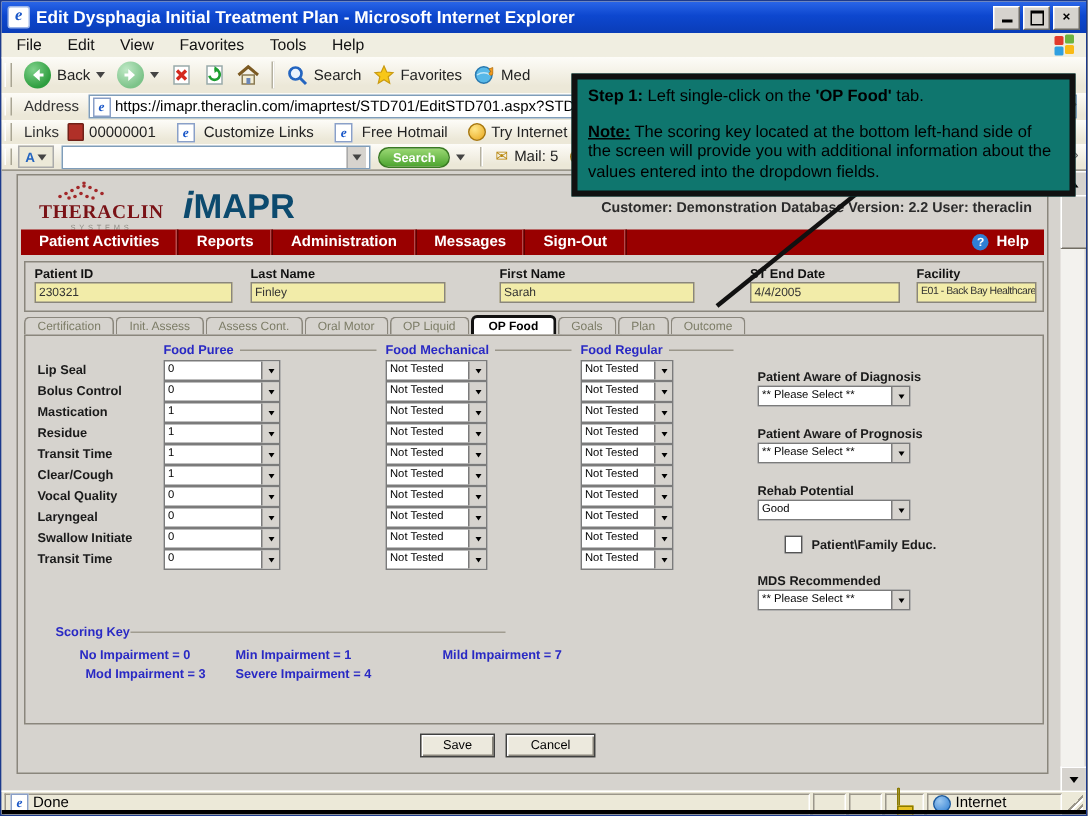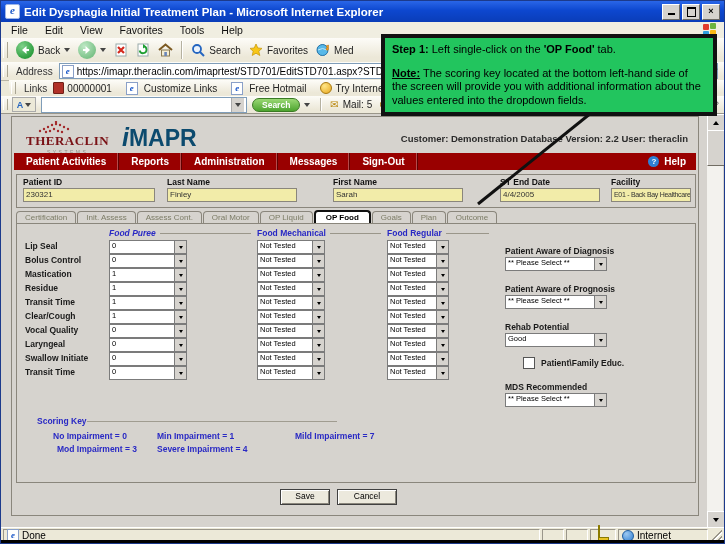--- a/index.html
+++ b/index.html
@@ -94,21 +94,21 @@
     text-align:center;line-height:13px;}
   
   .statusbar{position:absolute;left:0;right:0;top:526px;height:15px;background:#ece9d8;border-top:1px solid #fff;
     display:flex;align-items:center;font-size:10px;color:#000;}
   .pane{height:12px;border:1px solid;border-color:#9a968a #fff #fff #9a968a;margin-right:2px;display:flex;align-items:center;padding:0 3px;gap:3px;}
   .blackstrip{position:absolute;left:0;right:0;bottom:0;height:3px;background:#000;}
   .locksh{width:7px;height:4px;border:1.5px solid #8a7a00;border-bottom:none;border-radius:4px 4px 0 0;margin:0 auto;}
   .lockbody{width:9px;height:6px;background:#e8c322;border:1px solid #8a7a00;}
   .globe{width:10px;height:10px;border-radius:50%;background:radial-gradient(circle at 35% 30%,#9cc8f0,#2f7fd4);border:1px solid #1d5ca0;}
   
-  .callout{position:absolute;left:380px;top:33px;width:314px;border:4px solid #111;background:#22c55e;
+  .callout{position:absolute;left:380px;top:48px;width:314px;border:4px solid #111;background:#0f766e;
     padding:5px 7px;font-size:11px;color:#000;line-height:13.5px;z-index:61;}
   .callout p{margin:0 0 10px 0;}
   .callout p:last-child{margin:0;}
   .leader{position:absolute;left:0;top:0;width:725px;height:544px;z-index:60;pointer-events:none;}
   .u{text-decoration:underline;}
 </style>
 </head>
 <body>
 
 <div class="screen">
@@ -209,21 +209,21 @@
     <span class="lbl">Address</span>
     <span class="field" style="flex:1;margin-right:6px;">
       <span class="pageicon">e</span>
       <span style="font-size:10px;white-space:nowrap;">https://imapr.theraclin.com/imaprtest/STD701/EditSTD701.aspx?STD701=</span>
       <span class="ddbtn" style="margin-left:auto;">
           <span class="caret"></span>
         </span>
     </span>
   </div>
 
-  <div class="bar" style="top:79px;height:16px;margin-left:8px;">
+  <div class="bar" style="top:79px;height:16px;">
     <span class="grip"></span>
     <span class="lbl">Links</span>
     <span class="linkitem">
       <span style="width:9px;height:10px;background:#b03028;border:1px solid #702018;border-radius:1px;"></span>
       <span>00000001</span>
     </span>
     <span class="linkitem">
       <span class="pageicon">e</span>
       <span>Customize Links</span>
     </span>
@@ -340,21 +340,21 @@
         <span class="tab">Oral Motor</span>
         <span class="tab">OP Liquid</span>
         <span class="tab active">OP Food</span>
         <span class="tab">Goals</span>
         <span class="tab">Plan</span>
         <span class="tab">Outcome</span>
       </div>
 
       <div class="content">
 
-        <div class="colhead" style="left:92px;top:4px;width:142px;font-style:italic;">
+        <div class="colhead" style="left:92px;top:4px;width:142px;">
           <span>Food Puree</span>
             <span class="rule"></span>
         </div>
         <div class="colhead" style="left:240px;top:4px;width:124px;">
           <span>Food Mechanical</span>
             <span class="rule"></span>
         </div>
         <div class="colhead" style="left:370px;top:4px;width:102px;">
           <span>Food Regular</span>
             <span class="rule"></span>

